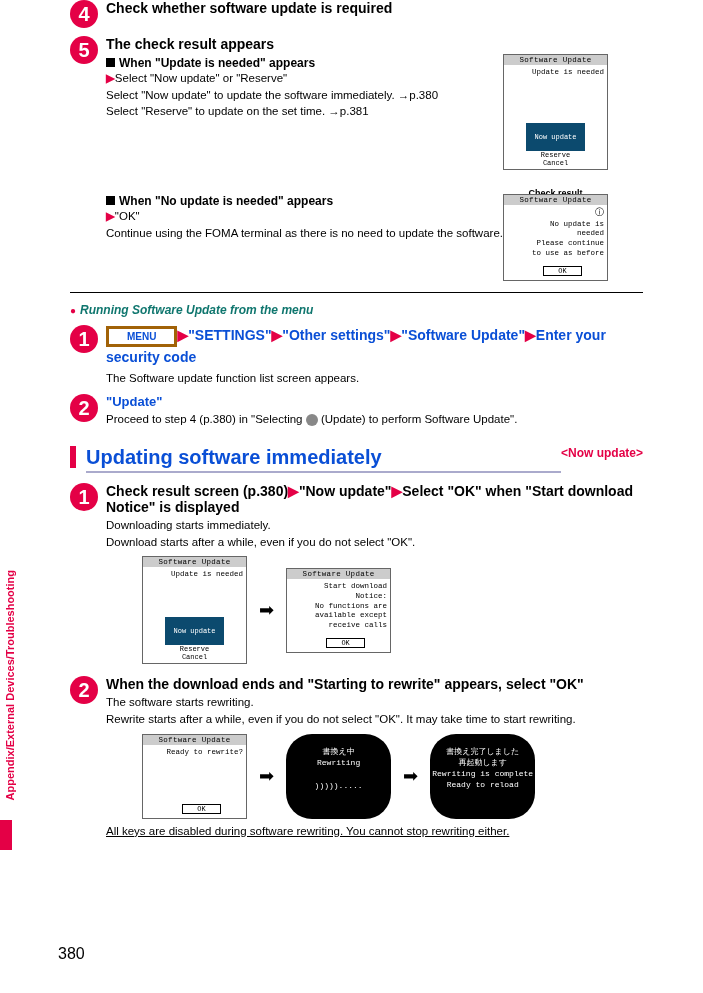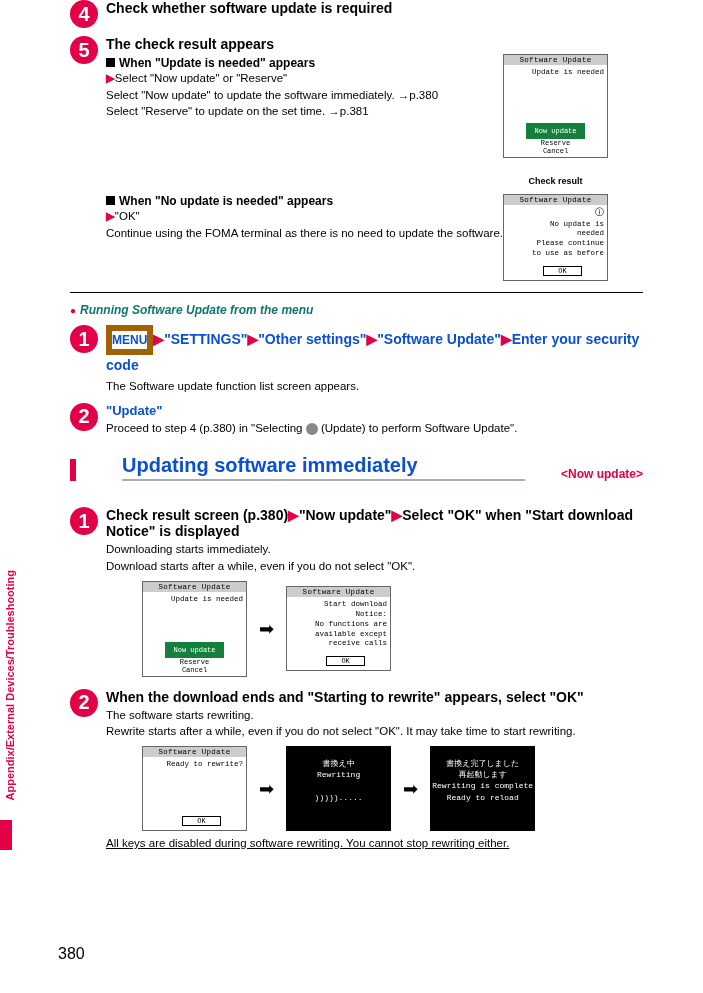--- a/index.html
+++ b/index.html
@@ -9,42 +9,42 @@
   .circ { width: 28px; height: 28px; border-radius: 50%; background: #e40046; color: #fff; font-size: 20px; font-weight: bold; display: flex; align-items: center; justify-content: center; flex: 0 0 28px; margin-right: 8px; }
   .stepbody { flex: 1; }
   .stephead { font-weight: bold; font-size: 14px; margin-bottom: 2px; }
   .steptext { font-size: 11.5px; line-height: 1.45; }
   .subhead { font-weight: bold; font-size: 12px; margin-top: 4px; }
   .sq { display: inline-block; width: 9px; height: 9px; background: #000; margin-right: 4px; vertical-align: 0px; }
   .rtri { color: #e40046; font-weight: bold; }
   .bluetxt { color: #0a4fd6; font-weight: bold; font-size: 13px; }
   .redtxt { color: #0f766e; font-weight: bold; font-size: 12px; font-style: italic; }
   .redtri { color: #e40046; }
-  .menubox { display: inline-block; border: 6px solid #a16207; font-size: 12px; padding: 0 0; font-weight: bold; vertical-align: middle; }
+  .menubox { display: inline-block; border: 3px solid #a16207; font-size: 10px; padding: 0 18px; font-weight: bold; vertical-align: middle; }
   .greycirc { display:inline-block; width:12px; height:12px; border-radius:50%; background:#888; vertical-align:middle; }
   hr.sep { border: none; border-top: 1px solid #000; margin: 8px 0 10px 0; }
 
   
   .screen { border: 1px solid #666; width: 105px; font-size: 7.5px; font-family: 'Courier New', monospace; background:#fff; display:inline-block; vertical-align:top; }
   .screen .title { background:#ccc; text-align:center; padding:1px 0; font-size:7.5px; letter-spacing:0.3px; }
   .screen .body { padding:3px; text-align:right; min-height:50px; line-height:1.3; }
   .screen .menu { text-align:center; font-size:7px; padding-bottom:2px; }
-  .screen .menu .hi { background:#15803d; color:#fff; display:inline-block; padding:4px 8px; }
+  .screen .menu .hi { background:#0c4a6e; color:#fff; display:inline-block; padding:10px 8px; }
   .screen .okbtn { display:inline-block; border:1px solid #000; padding:0 14px; font-size:7px; margin:4px 0 4px 14px; }
   .caption { text-align:center; font-size:9px; font-weight:bold; margin-top:18px; }
   .screen-right { position:absolute; right:35px; }
 
-  .blackscreen { width:105px; height:85px; background:#000; color:#fff; font-family:'Courier New',monospace; font-size:8px; text-align:center; padding-top:12px; display:inline-block; vertical-align:middle; line-height:1.4; }
+  .blackscreen { width:105px; height:85px; background:#000; color:#fff; font-family:'Courier New',monospace; font-size:8px; text-align:center; padding-top:12px; display:inline-block; vertical-align:middle; line-height:1.4;border-radius:26px; }
 
   .seqrow { display:flex; align-items:center; gap:12px; margin:6px 0 4px 36px; }
   .arrow { font-size:18px; color:#000; }
   .underline { text-decoration: underline; }
 
   
-  .secbar { display:flex; align-items:flex-end; margin: 18px 0 26px 0; gap: 36px; }
+  .secbar { display:flex; align-items:flex-start; margin: 18px 0 10px 0; }
   .secbar .left { width:6px; height:22px; background:#e40046; margin-right:10px; }
   .secbar .title { color:#0a4fd6; font-weight:bold; font-size:20px; flex:1; border-bottom:2px solid #aac; padding-bottom:2px; }
   .secbar .tag { color:#e40046; font-size:12px; font-weight:bold; }
 
   .dotbullet::before { content:'●'; color:#e40046; margin-right:4px; font-size:10px; }
 
   
   .sidetab { position:absolute; left:4px; top:570px; transform: rotate(180deg); writing-mode: vertical-rl; color:#e40046; font-weight:bold; font-size:11px; }
   .sidemark { position:absolute; left:0; top:820px; width:12px; height:30px; background:#e40046; }
 

